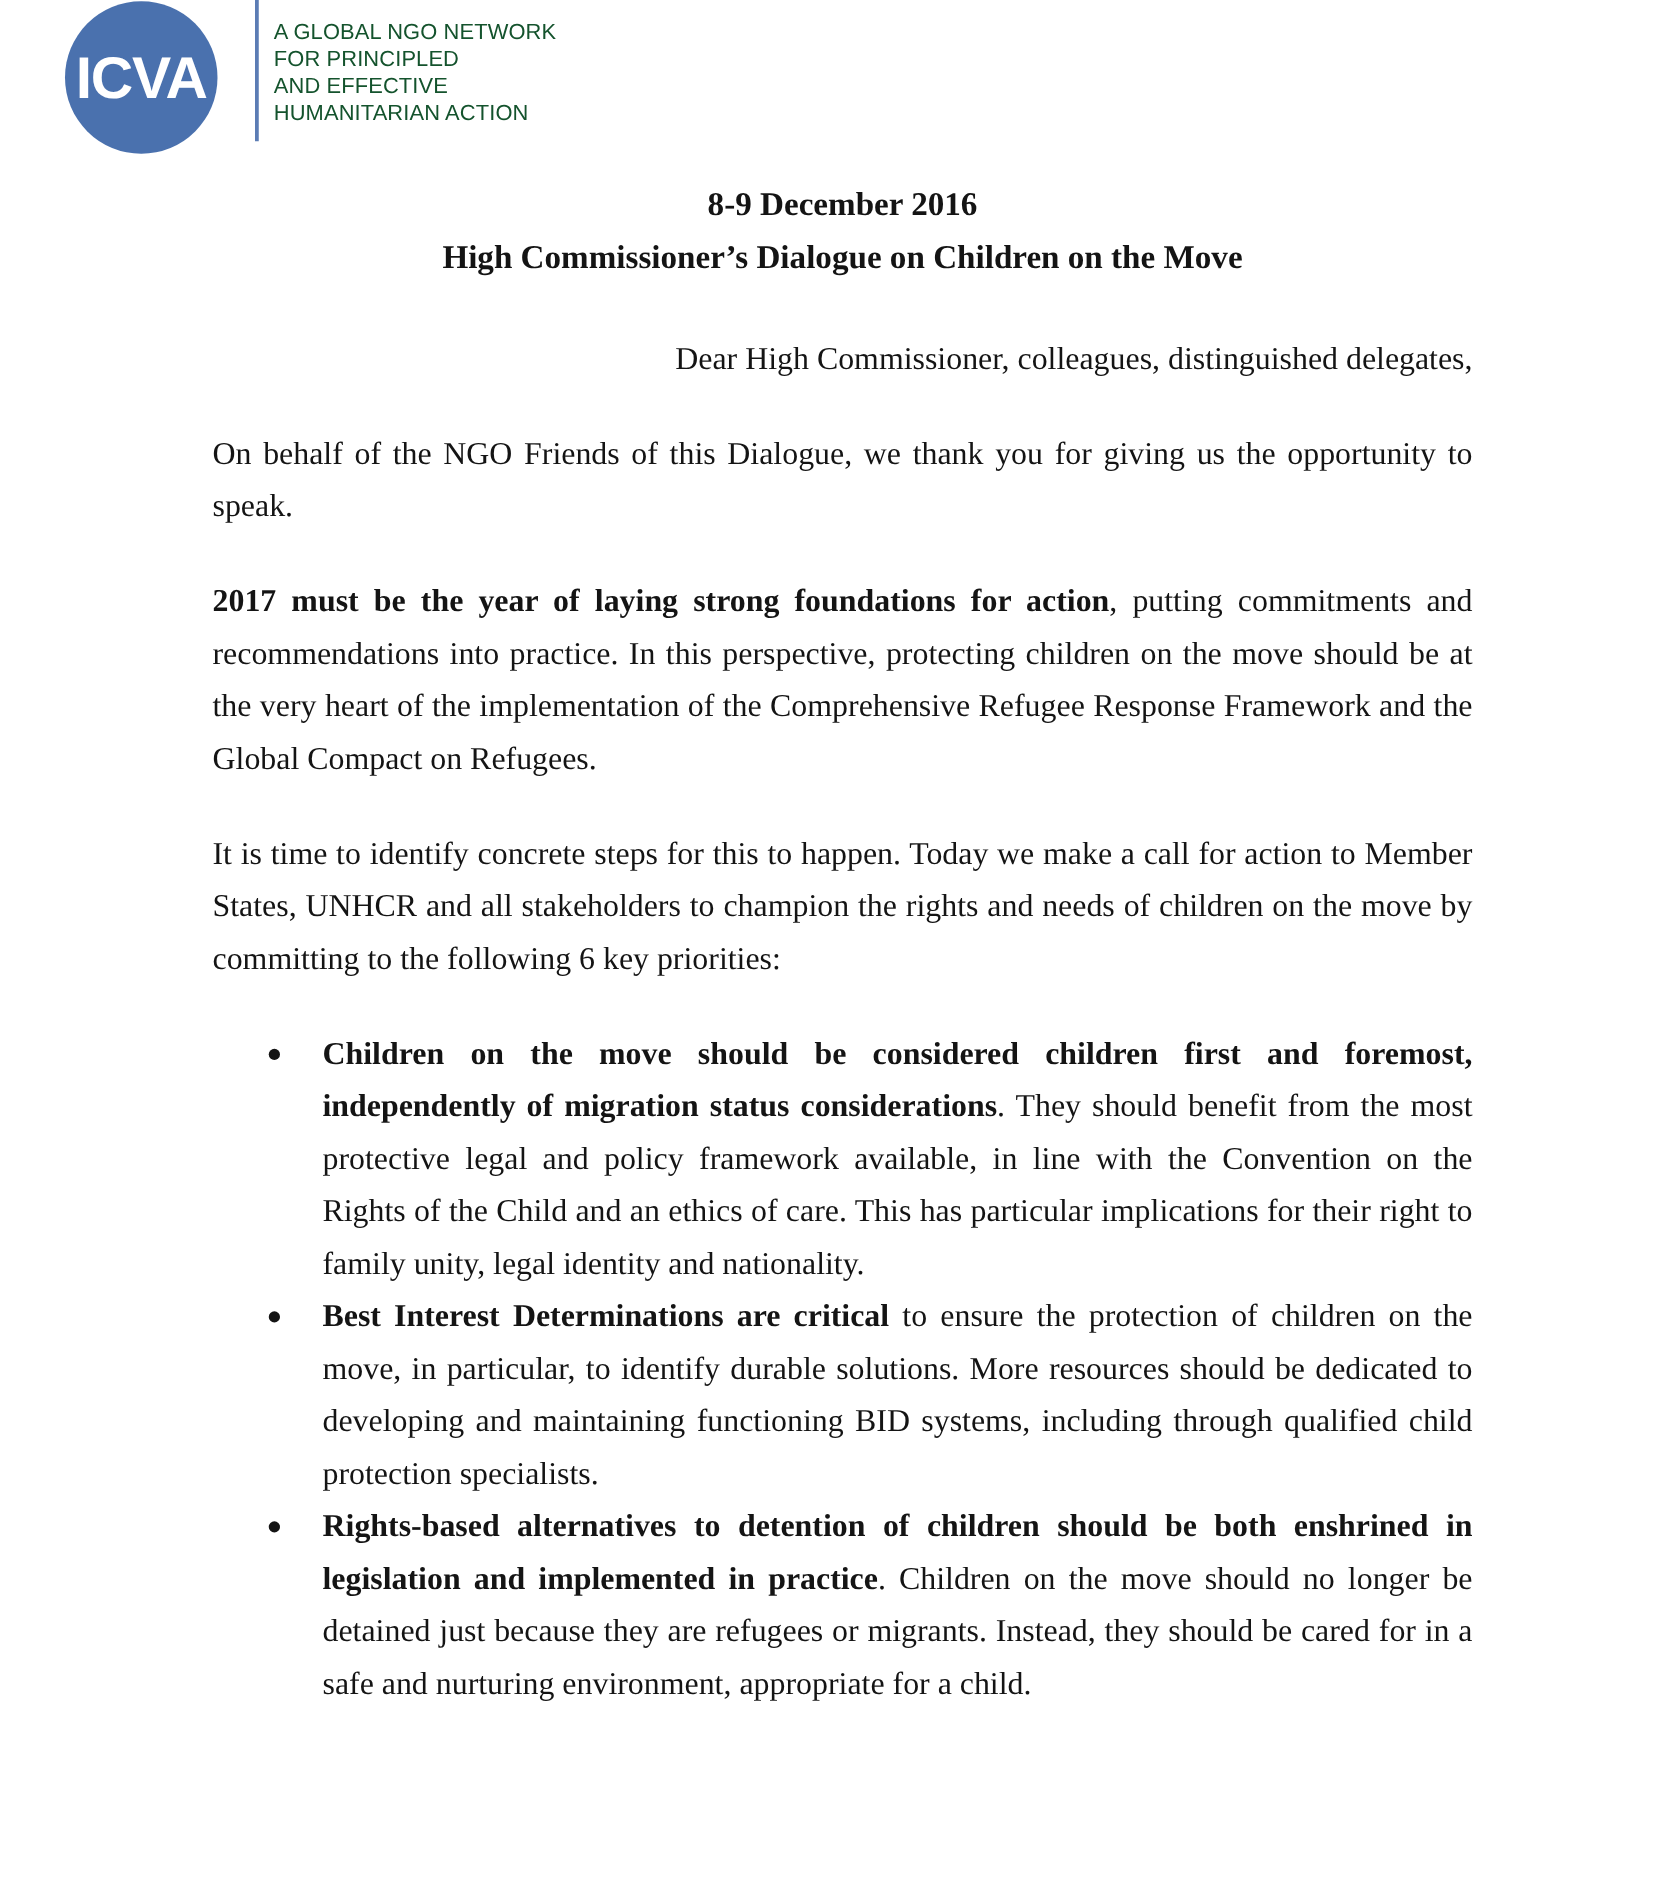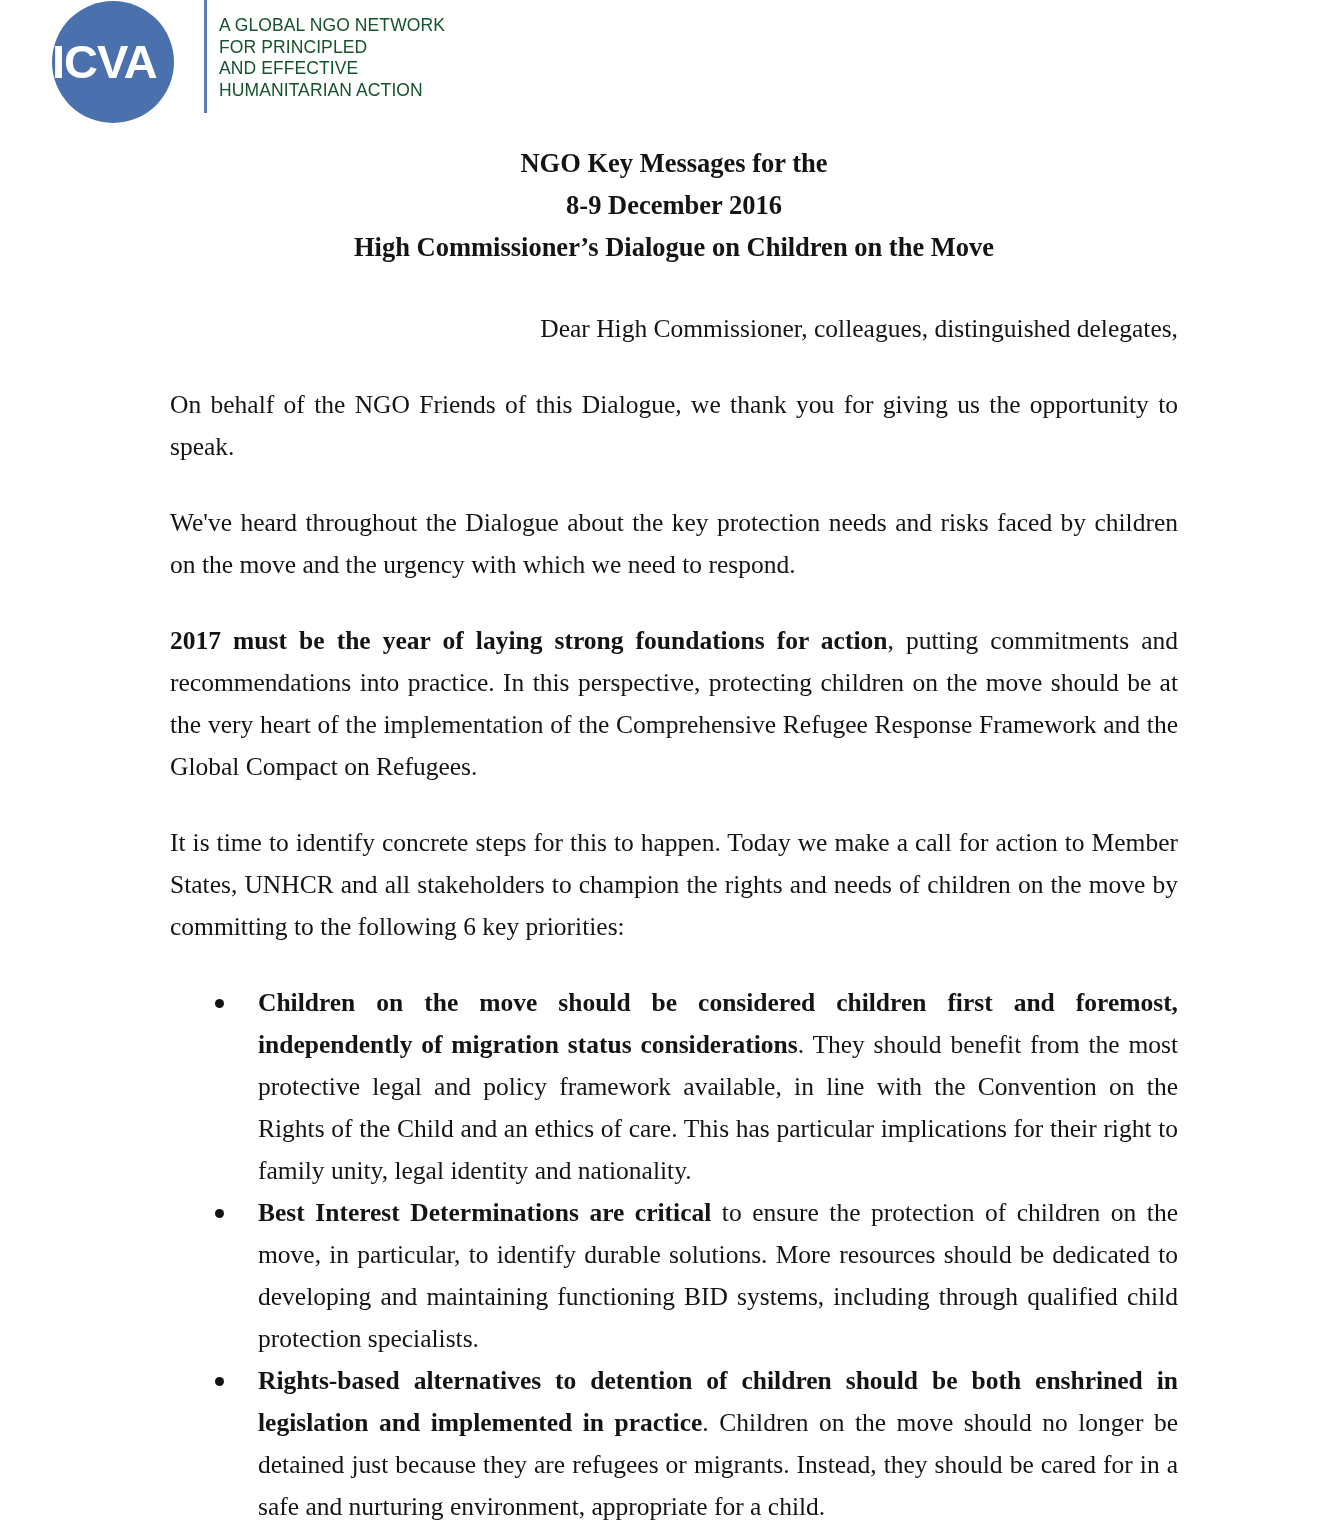--- a/index.html
+++ b/index.html
@@ -18,20 +18,21 @@
   .logo-mark {
     position: absolute;
     left: 52px;
     top: 1px;
     width: 122px;
     height: 122px;
     border-radius: 50%;
     background: #4a71ae;
     display: flex;
     align-items: center;
+    justify-content: center;
   }
   .logo-acronym {
     font-family: "Liberation Sans", sans-serif;
     font-weight: bold;
     color: #ffffff;
     font-size: 47px;
     letter-spacing: -1px;
     transform: translateY(-1px);
   }
   .logo-divider {
@@ -109,30 +110,28 @@
   <div class="logo-tagline">
     <div>A GLOBAL NGO NETWORK</div>
     <div>FOR PRINCIPLED</div>
     <div>AND EFFECTIVE</div>
     <div>HUMANITARIAN ACTION</div>
   </div>
 
   <div class="content">
 
     <div class="doc-title">
-      <div>NGO Key Messages for the</div>
       <div>8-9 December 2016</div>
       <div>High Commissioner’s Dialogue on Children on the Move</div>
     </div>
 
     <p class="greeting">Dear High Commissioner, colleagues, distinguished delegates,</p>
 
     <p>On behalf of the NGO Friends of this Dialogue, we thank you for giving us the opportunity to speak.</p>
 
-    <p>We've heard throughout the Dialogue about the key protection needs and risks faced by children on the move and the urgency with which we need to respond.</p>
 
     <p><span class="bold-lead">2017 must be the year of laying strong foundations for action</span><span>, putting commitments and recommendations into practice. In this perspective, protecting children on the move should be at the very heart of the implementation of the Comprehensive Refugee Response Framework and the Global Compact on Refugees.</span></p>
 
     <p>It is time to identify concrete steps for this to happen. Today we make a call for action to Member States, UNHCR and all stakeholders to champion the rights and needs of children on the move by committing to the following 6 key priorities:</p>
 
     <ul class="priorities">
       <li><span class="bold-lead">Children on the move should be considered children first and foremost, independently of migration status considerations</span><span>. They should benefit from the most protective legal and policy framework available, in line with the Convention on the Rights of the Child and an ethics of care. This has particular implications for their right to family unity, legal identity and nationality.</span></li>
       <li><span class="bold-lead">Best Interest Determinations are critical</span><span> to ensure the protection of children on the move, in particular, to identify durable solutions. More resources should be dedicated to developing and maintaining functioning BID systems, including through qualified child protection specialists.</span></li>
       <li><span class="bold-lead">Rights-based alternatives to detention of children should be both enshrined in legislation and implemented in practice</span><span>. Children on the move should no longer be detained just because they are refugees or migrants. Instead, they should be cared for in a safe and nurturing environment, appropriate for a child.</span></li>
     </ul>

